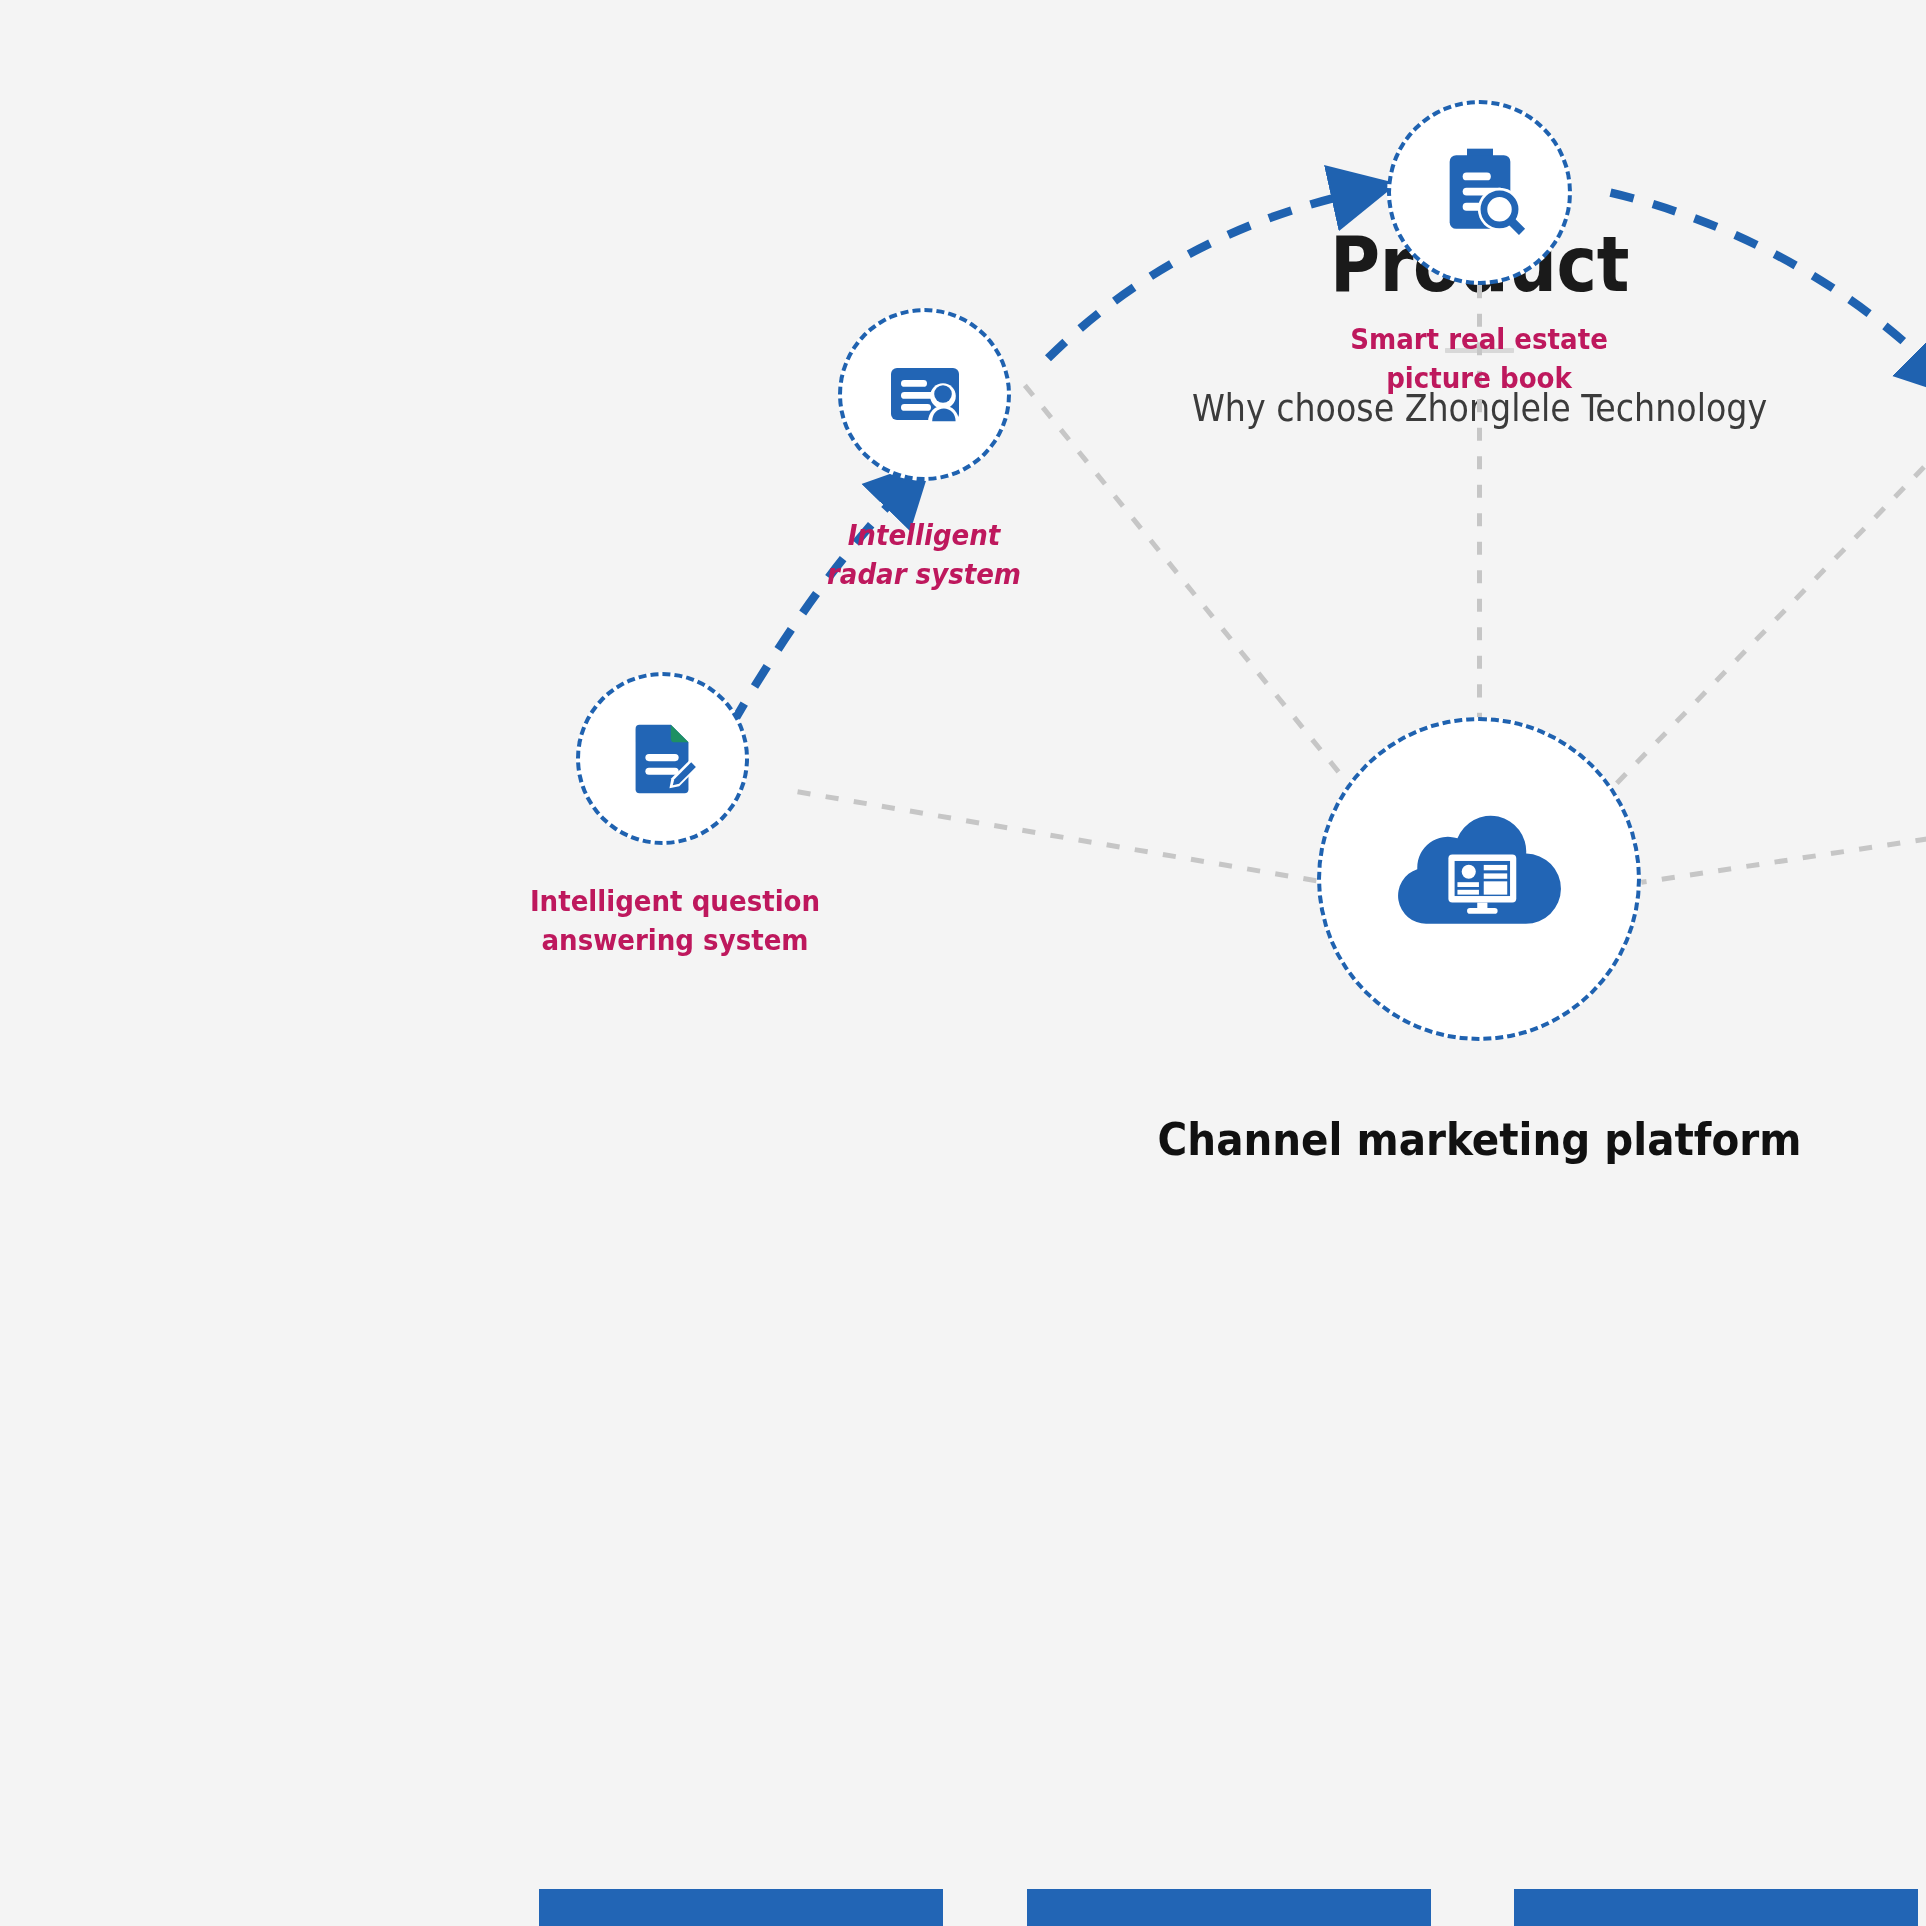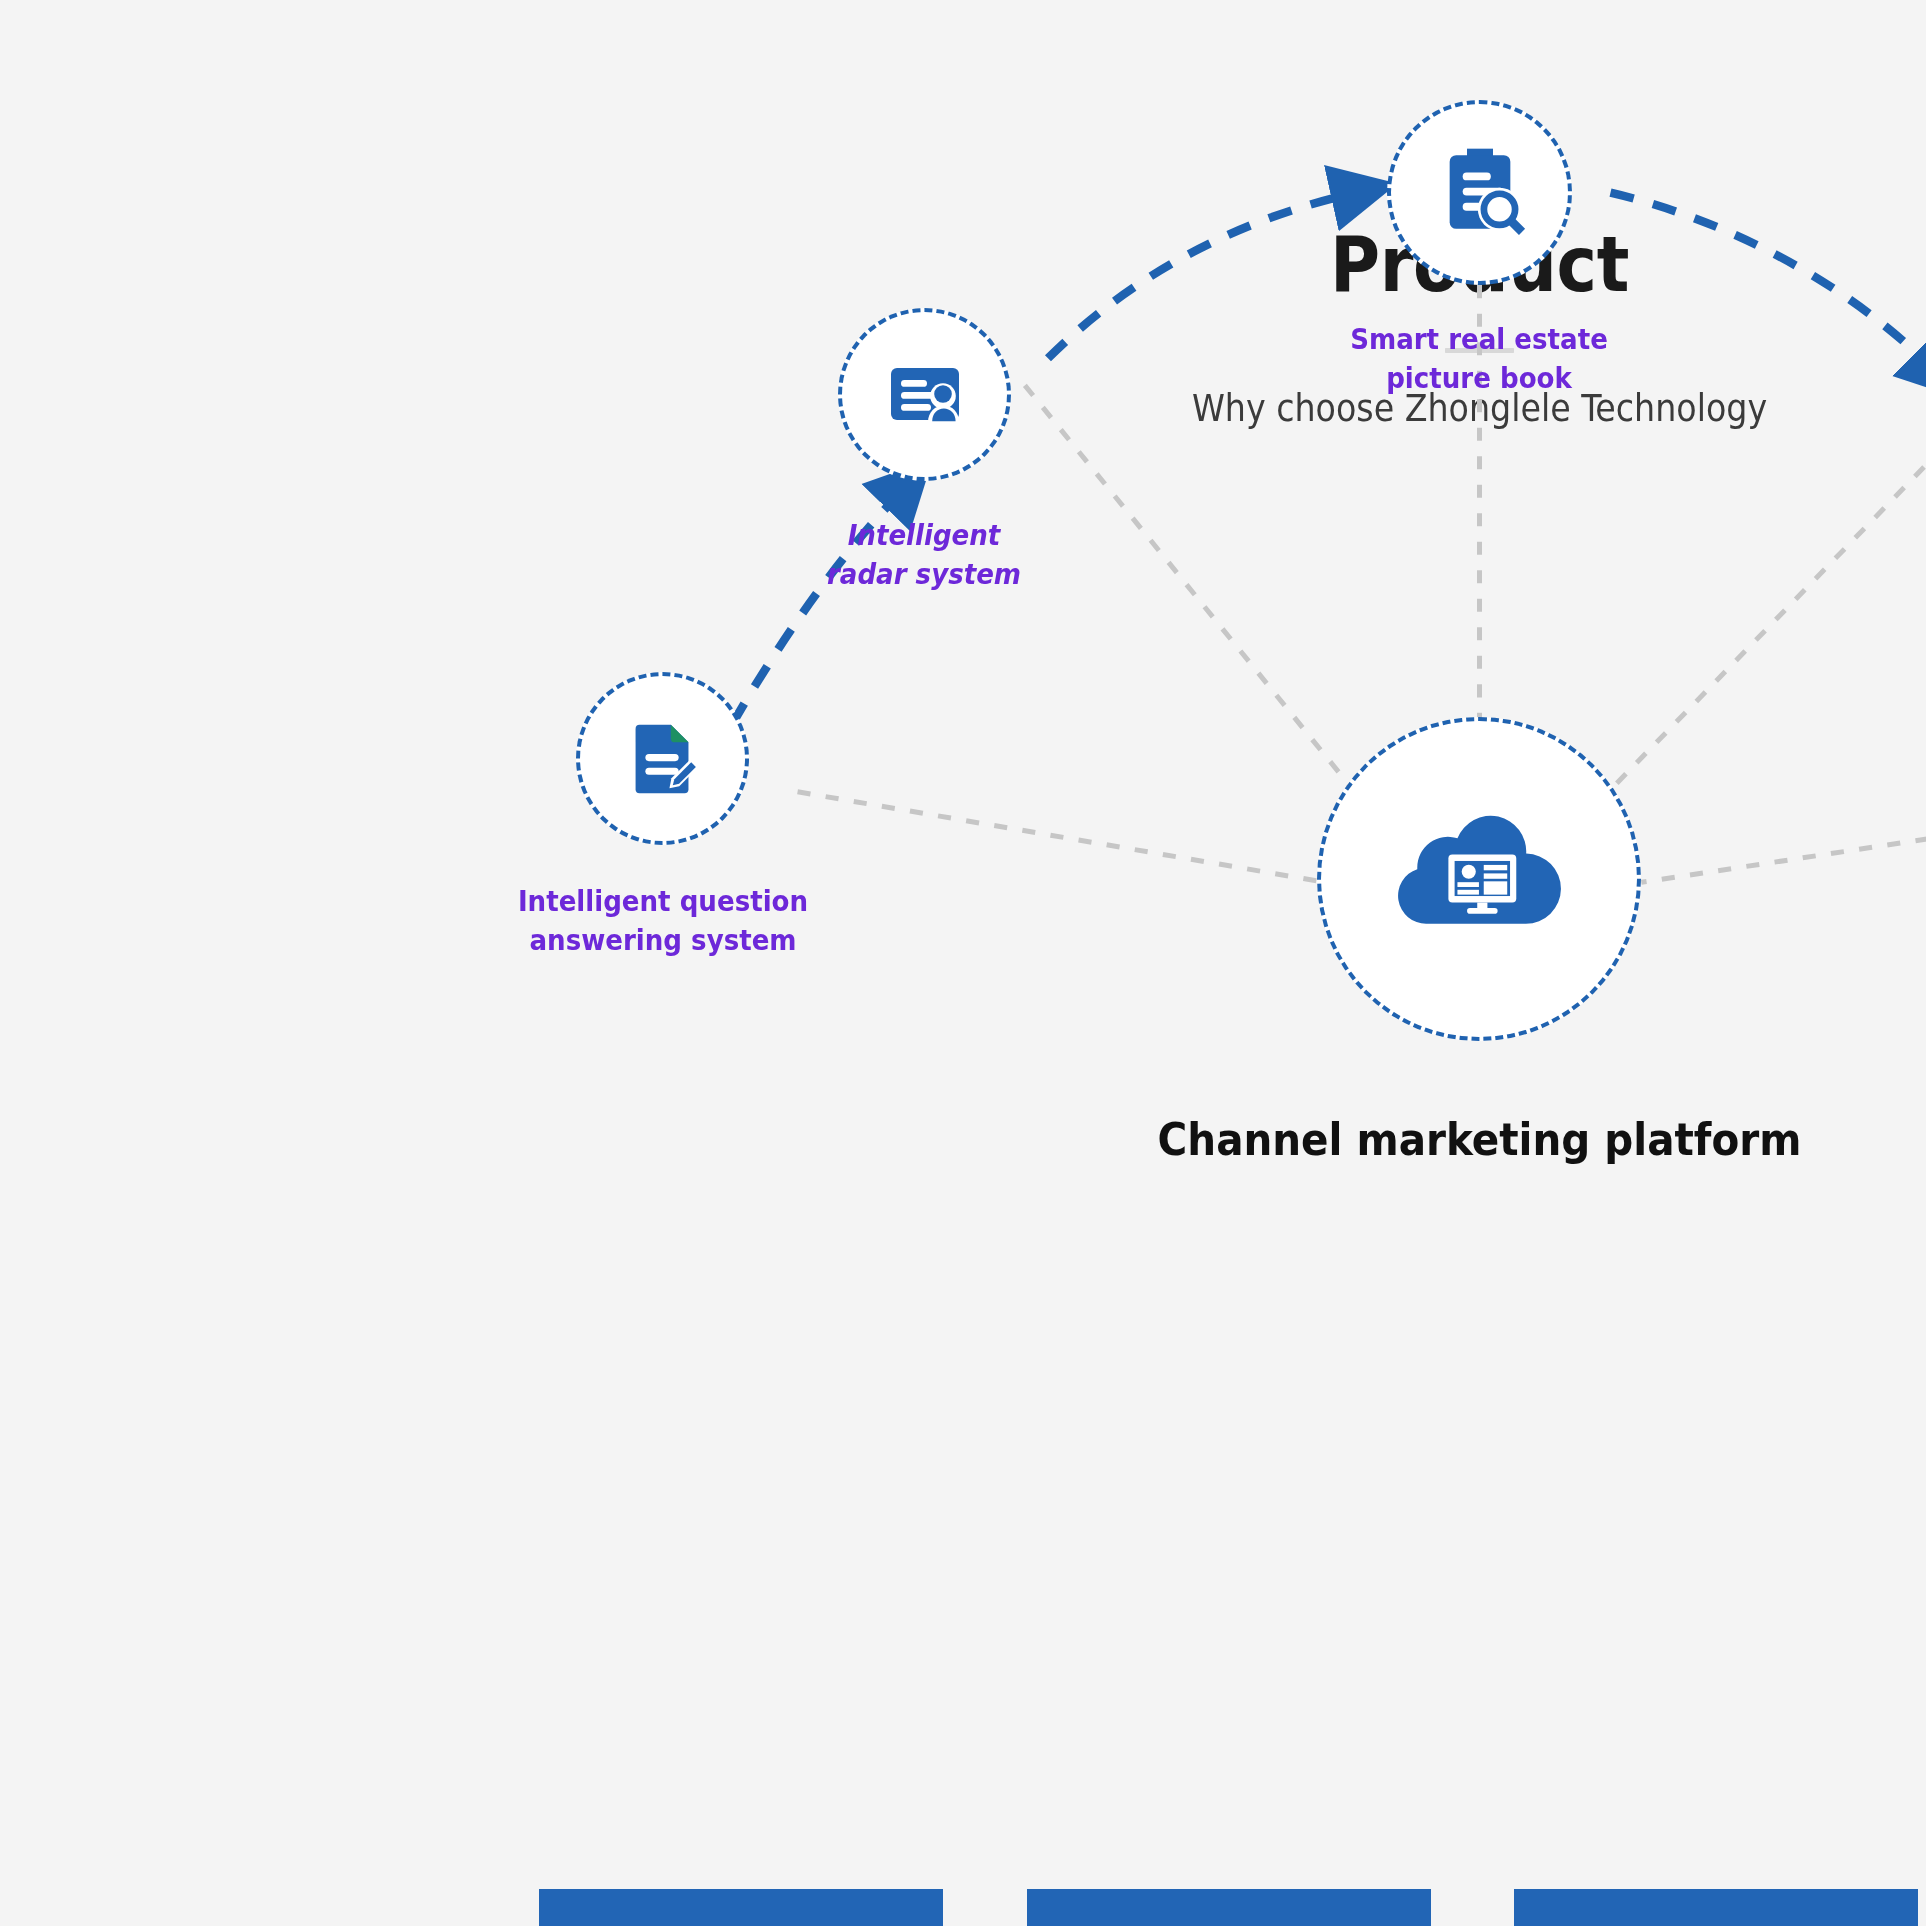--- a/index.html
+++ b/index.html
@@ -39,21 +39,21 @@
     border:4.2px dashed #1f62b0;
     box-sizing:border-box;
     display:flex;align-items:center;justify-content:center;
   }
   .node-circle svg{position:static;width:auto;height:auto;}
   .node-label{
     position:absolute;
     text-align:center;
     font-size:29px;
     font-weight:700;
-    color:#6d28d9;
+    color:#be185d;
     line-height:1.33;
     white-space:pre-line;
   }
   .center-label{
     position:absolute;
     text-align:center;
     font-size:45px;
     font-weight:700;
     color:#111;
     line-height:1.2;
@@ -158,21 +158,21 @@
           <svg width="94" height="94" viewBox="0 0 48 48">
             <path fill="#2265b5" d="M12 7h16l9 9v24a2 2 0 0 1-2 2H12a2 2 0 0 1-2-2V9a2 2 0 0 1 2-2z"></path>
             <path fill="#1e9063" d="M28 7l9 9h-7a2 2 0 0 1-2-2z"></path>
             <rect x="15" y="22" width="17" height="3.6" rx="1.8" fill="#fff"></rect>
             <rect x="15" y="29" width="17" height="3.6" rx="1.8" fill="#fff"></rect>
             <path d="M38.2 24.5 L42.2 28.5 L32.3 38.4 L27.3 39.4 L28.3 34.4 z" fill="#fff"></path>
             <path d="M38.4 26.2 L40.8 28.6 L32.2 37.2 L29 37.9 L29.8 34.8 z" fill="#2265b5"></path>
           </svg>
         </span>
       </div>
-      <div class="node-label" style="left:478px;top:882px;width:370px;">Intelligent question
+      <div class="node-label" style="left:490px;top:882px;width:370px;">Intelligent question
 answering system</div>
     </div>
 
     <div class="node">
       
       
     </div>
 
     <div class="node">
       <div class="node-circle" style="left:1317px;top:717px;width:324px;height:324px;">

